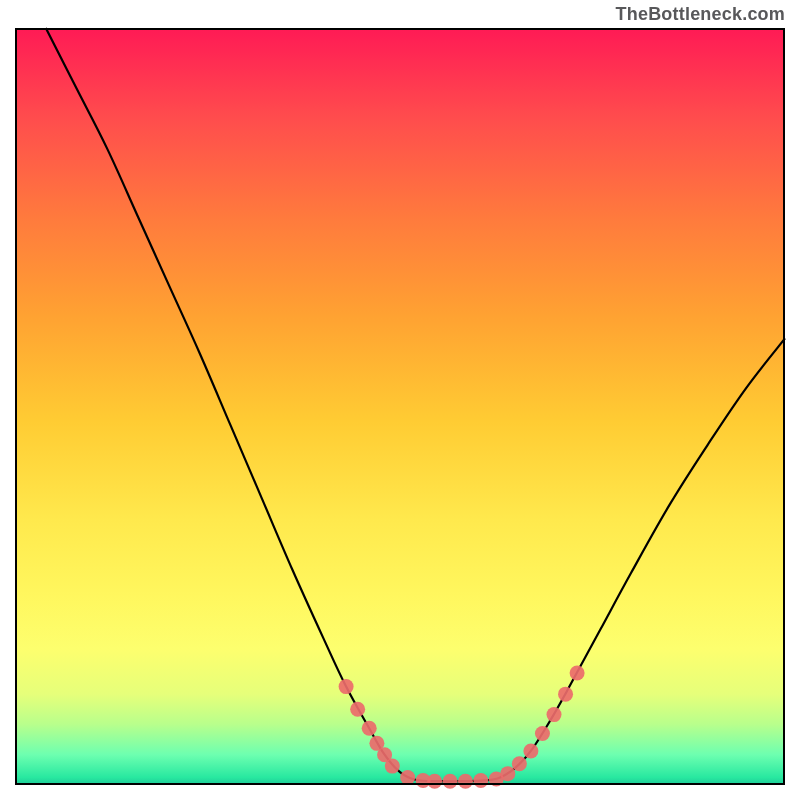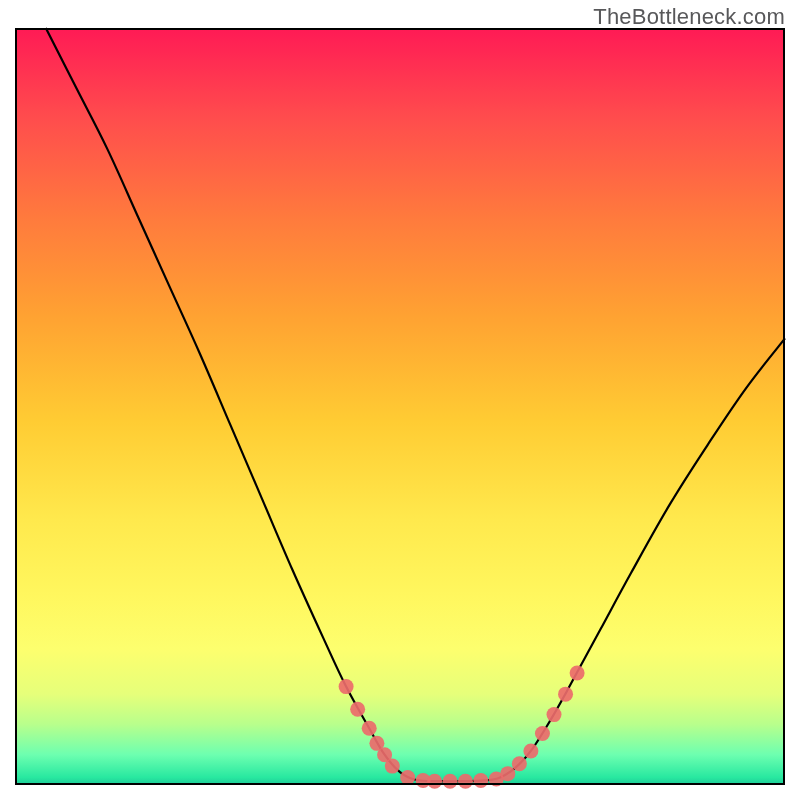--- a/index.html
+++ b/index.html
@@ -48,22 +48,22 @@
     width: 770px;
     height: 757px;
     box-sizing: border-box;
     border: 2px solid #000000;
     pointer-events: none;
   }
   .attribution {
     position: absolute;
     right: 15px;
     top: 4px;
-    font-size: 22px;
-    font-weight: 400;
+    font-size: 18px;
+    font-weight: 700;
     color: #58585a;
     letter-spacing: 0.2px;
   }
   svg.curve {
     position: absolute;
     left: 15px;
     top: 28px;
     width: 770px;
     height: 757px;
     overflow: visible;

